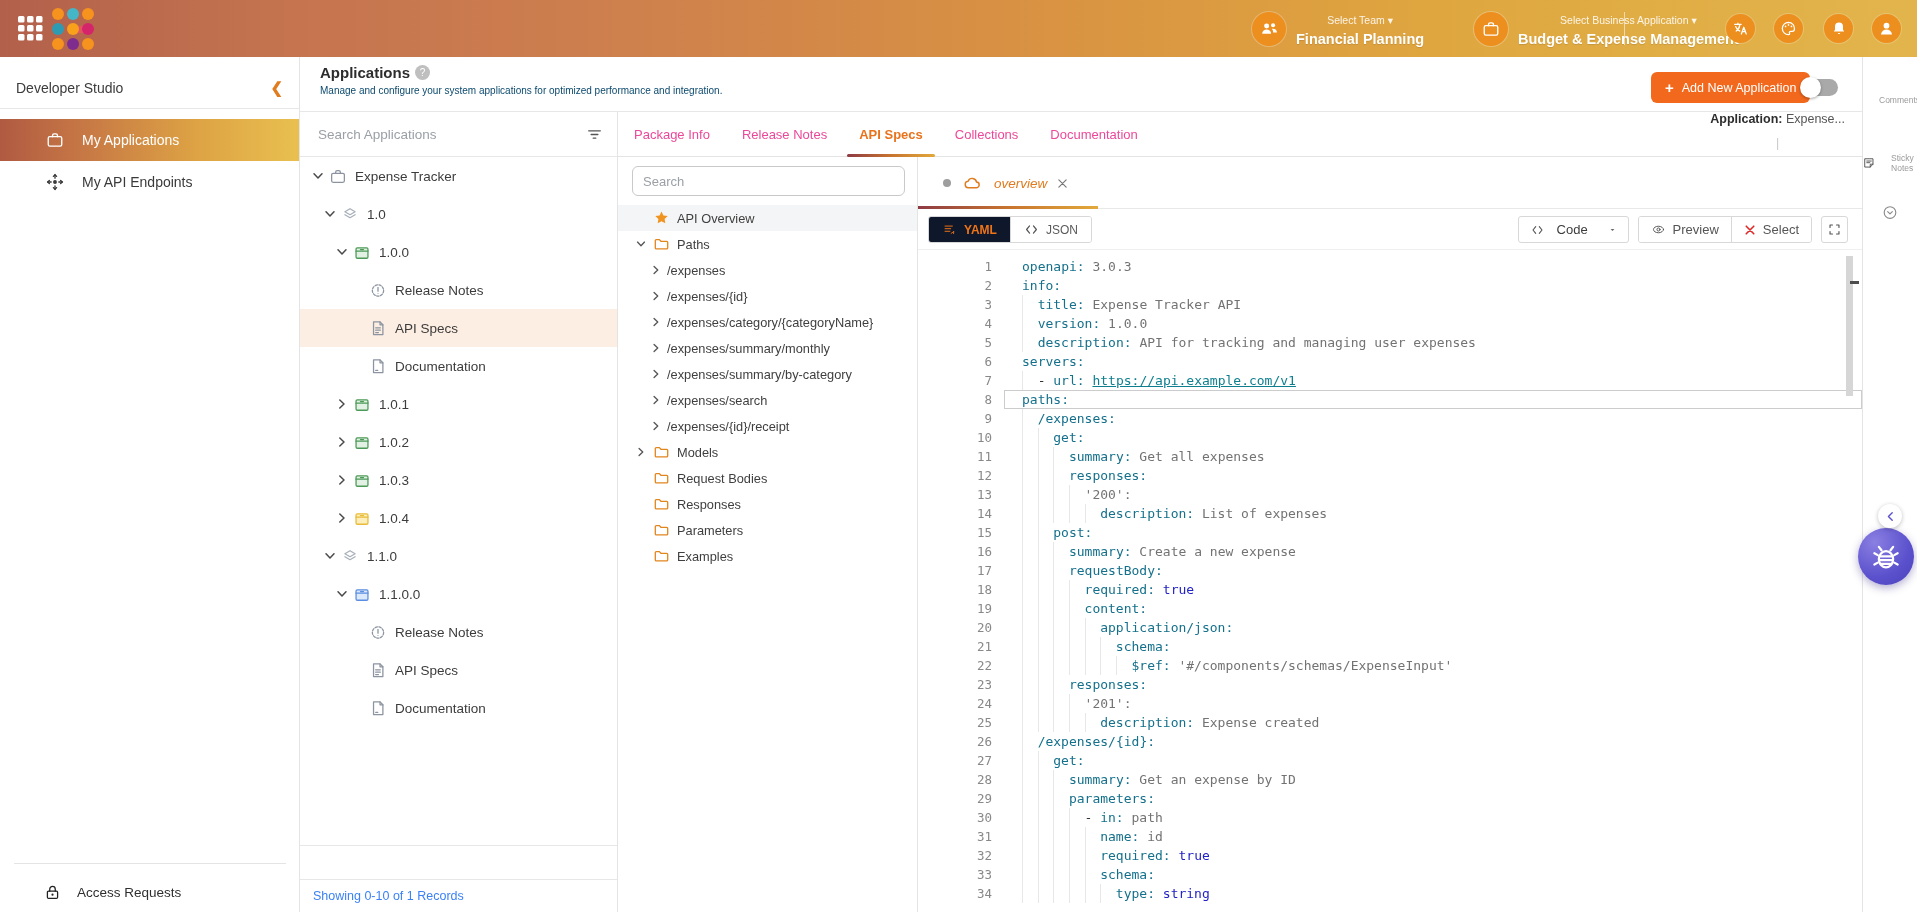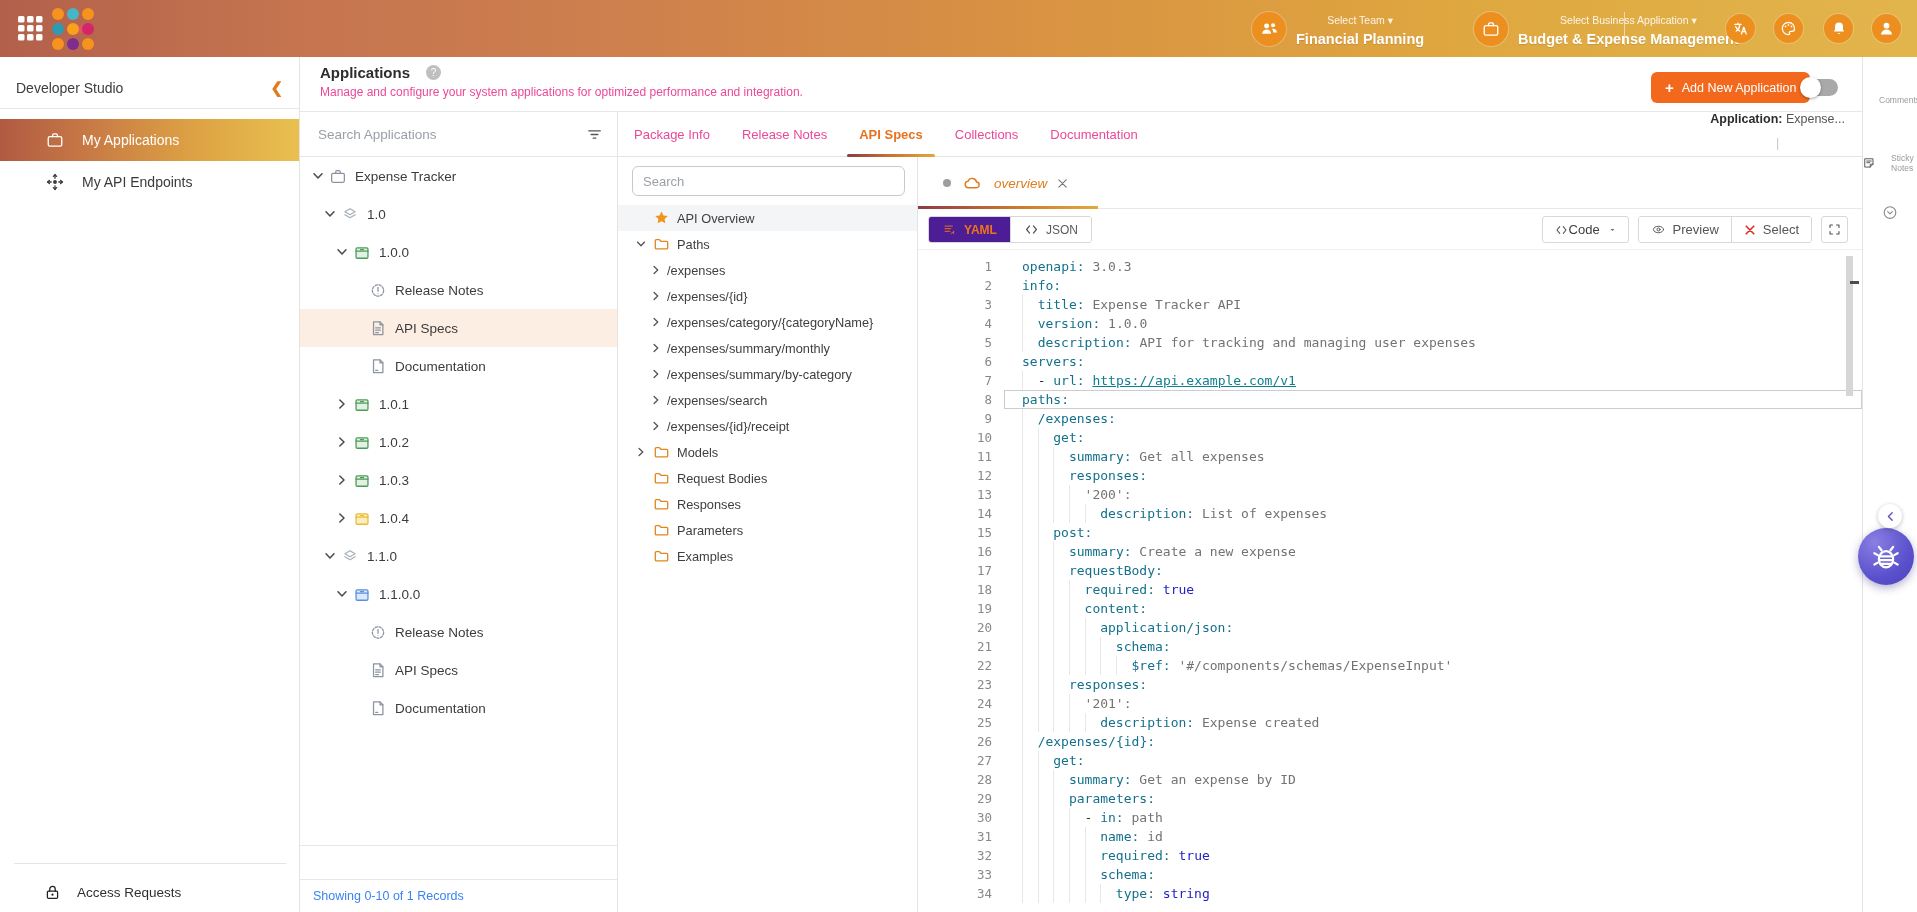--- a/index.html
+++ b/index.html
@@ -30,24 +30,24 @@
   .sb-item { height:42px; display:flex; align-items:center; gap:18px; padding-left:46px; font-size:14px; color:#3a3a3a; cursor:pointer; }
   .sb-item .ic { width:18px; height:18px; color:#3a3a3a; }
   .sb-item.sel { background:linear-gradient(90deg,#b05a42 0%,#c87a45 30%,#ddA244 65%,#e9c050 100%); color:#fff; }
   .sb-item.sel .ic { color:#fff; }
   .sb-foot-div { position:absolute; left:14px; top:806px; width:272px; height:1px; background:#e4e4e4; }
   .sb-foot { position:absolute; left:0; top:815px; width:100%; height:40px; display:flex; align-items:center; gap:16px; padding-left:44px; font-size:13.5px; color:#2f2f2f; cursor:pointer; }
   .sb-foot .ic { width:17px; height:17px; color:#222; }
 
   
   .header-band { position:absolute; left:300px; top:57px; width:1562px; height:55px; background:#fff; border-bottom:1px solid #e7e7e7; }
-  .pg-title-row { position:absolute; left:20px; top:7px; display:flex; align-items:center; gap:16px; }
+  .pg-title-row { position:absolute; left:20px; top:7px; display:flex; align-items:center; gap:5px; }
   .pg-title { font-size:15px; font-weight:bold; color:#2d2d2d; }
   .help-circ { width:15px; height:15px; border-radius:50%; background:#bfbfbf; color:#fff; font-size:10px; display:flex; align-items:center; justify-content:center; }
-  .pg-sub { position:absolute; left:20px; top:28px; font-size:12px; color:#ec4899; }
+  .pg-sub { position:absolute; left:20px; top:28px; font-size:10px; color:#0c4a6e; }
   .add-btn { position:absolute; left:1351px; top:15px; height:31px; padding:0 14px; background:#f2691d; border:none; border-radius:6px; color:#fff; font-size:12.5px; font-family:inherit; display:flex; align-items:center; gap:8px; cursor:pointer; }
   .add-btn .plus { font-size:15px; font-weight:bold; }
   .toggle { position:absolute; left:1502px; top:22px; width:36px; height:17px; border-radius:9px; background:#a9a9a9; cursor:pointer; }
   .toggle .knob { position:absolute; left:-2px; top:-2px; width:21px; height:21px; border-radius:50%; background:#fff; box-shadow:0 1px 3px rgba(0,0,0,.35); }
 
   
   .apps-panel { position:absolute; left:300px; top:112px; width:318px; height:800px; background:#fff; border-right:1px solid #e4e4e4; }
   .apps-search { position:absolute; left:0; top:0; width:100%; height:45px; border-bottom:1px solid #e7e7e7; display:flex; align-items:center; padding:0 14px 0 18px; }
   .apps-search input { flex:1; border:none; outline:none; font-size:13.5px; font-family:inherit; color:#333; }
   .apps-search input::placeholder { color:#9aa0a6; }
@@ -92,24 +92,24 @@
   .ed-tab { position:absolute; left:0; top:0; width:180px; height:52px; display:flex; align-items:center; gap:9px; padding-left:25px; cursor:pointer; }
   .ed-tab .dot { width:8px; height:8px; border-radius:50%; background:#9e9e9e; }
   .ed-tab .cloud { width:25px; height:18px; color:#e07c1f; }
   .ed-tab .name { font-size:13.5px; font-style:italic; color:#e07c1f; }
   .ed-tab .x { width:13px; height:13px; color:#777; cursor:pointer; }
   .ed-tab-underline { position:absolute; left:0; top:49px; width:180px; height:3px; background:linear-gradient(90deg,#8e3a44,#c8742f,#e2a93b); }
   .ed-toolbar { position:absolute; left:0; top:52px; width:100%; height:41px; border-bottom:1px solid #efefef; }
   .seg { position:absolute; left:10px; top:7px; height:27px; display:flex; border:1px solid #d8d8d8; border-radius:3px; overflow:hidden; }
   .seg-btn { display:flex; align-items:center; gap:7px; padding:0 13px; font-size:12px; color:#5a5a5a; background:#fff; cursor:pointer; }
   .seg-btn + .seg-btn { border-left:1px solid #d8d8d8; }
-  .seg-btn.on { background:#4c1d95; color:#ef7418; font-weight:bold; }
+  .seg-btn.on { background:#0f172a; color:#ef7418; font-weight:bold; }
   .seg-btn .ic { width:15px; height:13px; }
   .tool-right { position:absolute; right:14px; top:7px; height:27px; display:flex; align-items:center; gap:9px; }
-  .code-dd { height:27px; display:flex; align-items:center; gap:0; padding:0 11px; border:1px solid #d8d8d8; border-radius:3px; font-size:13px; color:#3c3c3c; cursor:pointer; }
+  .code-dd { height:27px; display:flex; align-items:center; gap:12px; padding:0 11px; border:1px solid #d8d8d8; border-radius:3px; font-size:13px; color:#3c3c3c; cursor:pointer; }
   .code-dd .ic { width:15px; height:12px; color:#555; }
   .code-dd .caret { width:9px; height:6px; color:#666; margin-left:8px; }
   .pe-group { height:27px; display:flex; border:1px solid #d8d8d8; border-radius:3px; overflow:hidden; }
   .pe-btn { display:flex; align-items:center; gap:7px; padding:0 12px; font-size:13px; color:#555; background:#fff; cursor:pointer; }
   .pe-btn + .pe-btn { border-left:1px solid #d8d8d8; }
   .pe-btn .ic { width:15px; height:13px; color:#555; }
   .pe-btn .icx { width:12px; height:12px; color:#e02b2b; }
   .fs-btn { width:27px; height:27px; border:1px solid #d8d8d8; border-radius:3px; display:flex; align-items:center; justify-content:center; color:#555; cursor:pointer; }
   .fs-btn .ic { width:13px; height:13px; }
 

